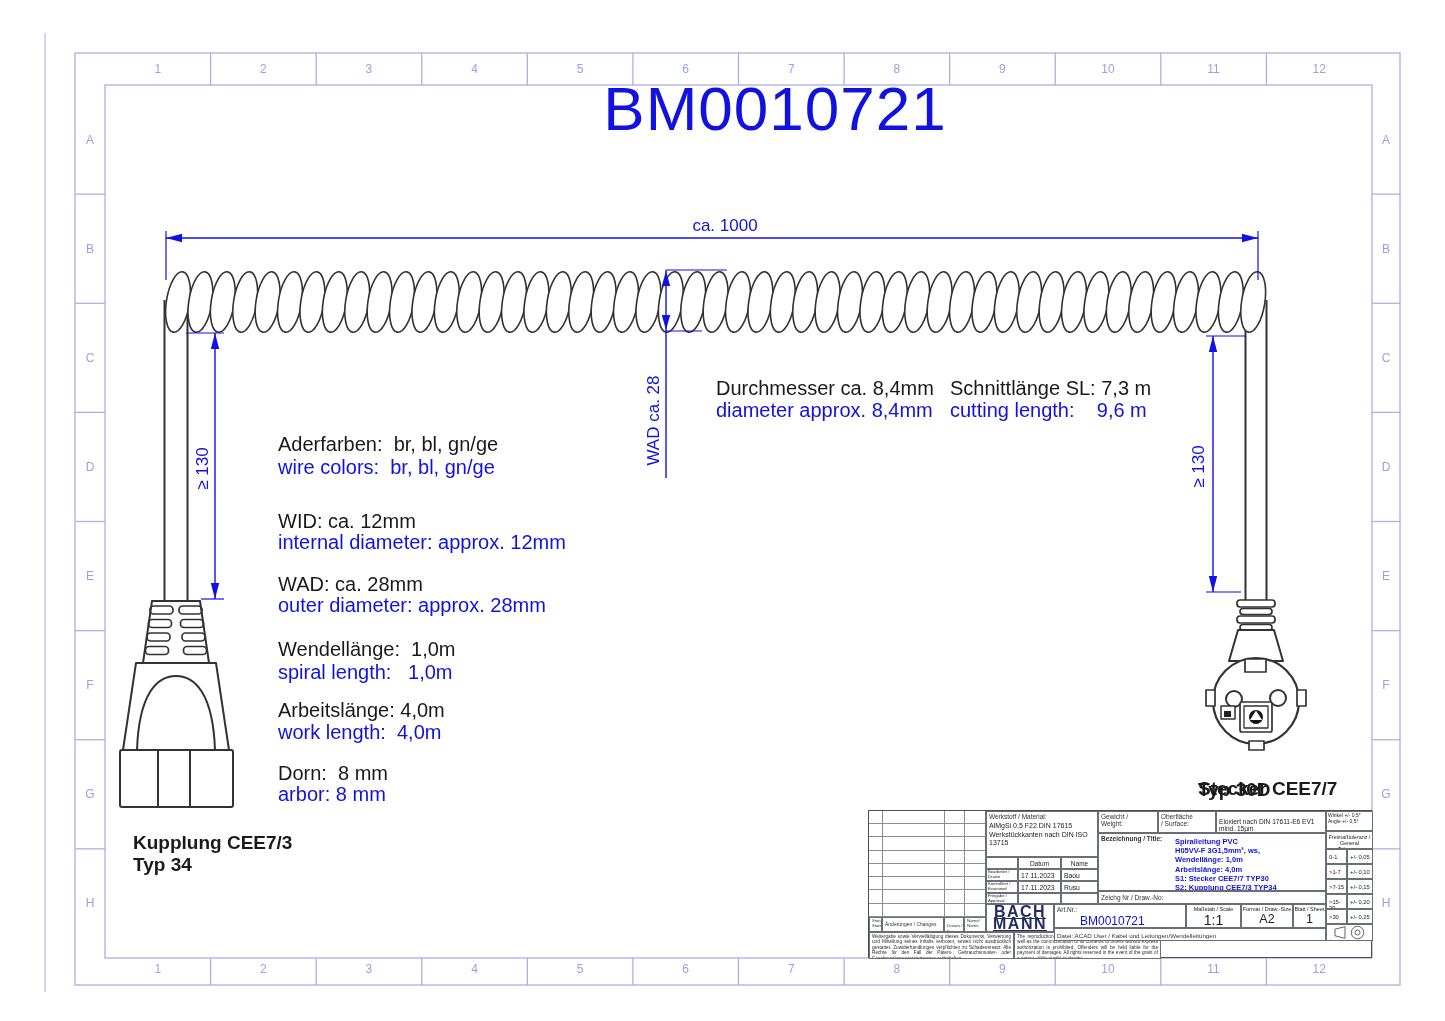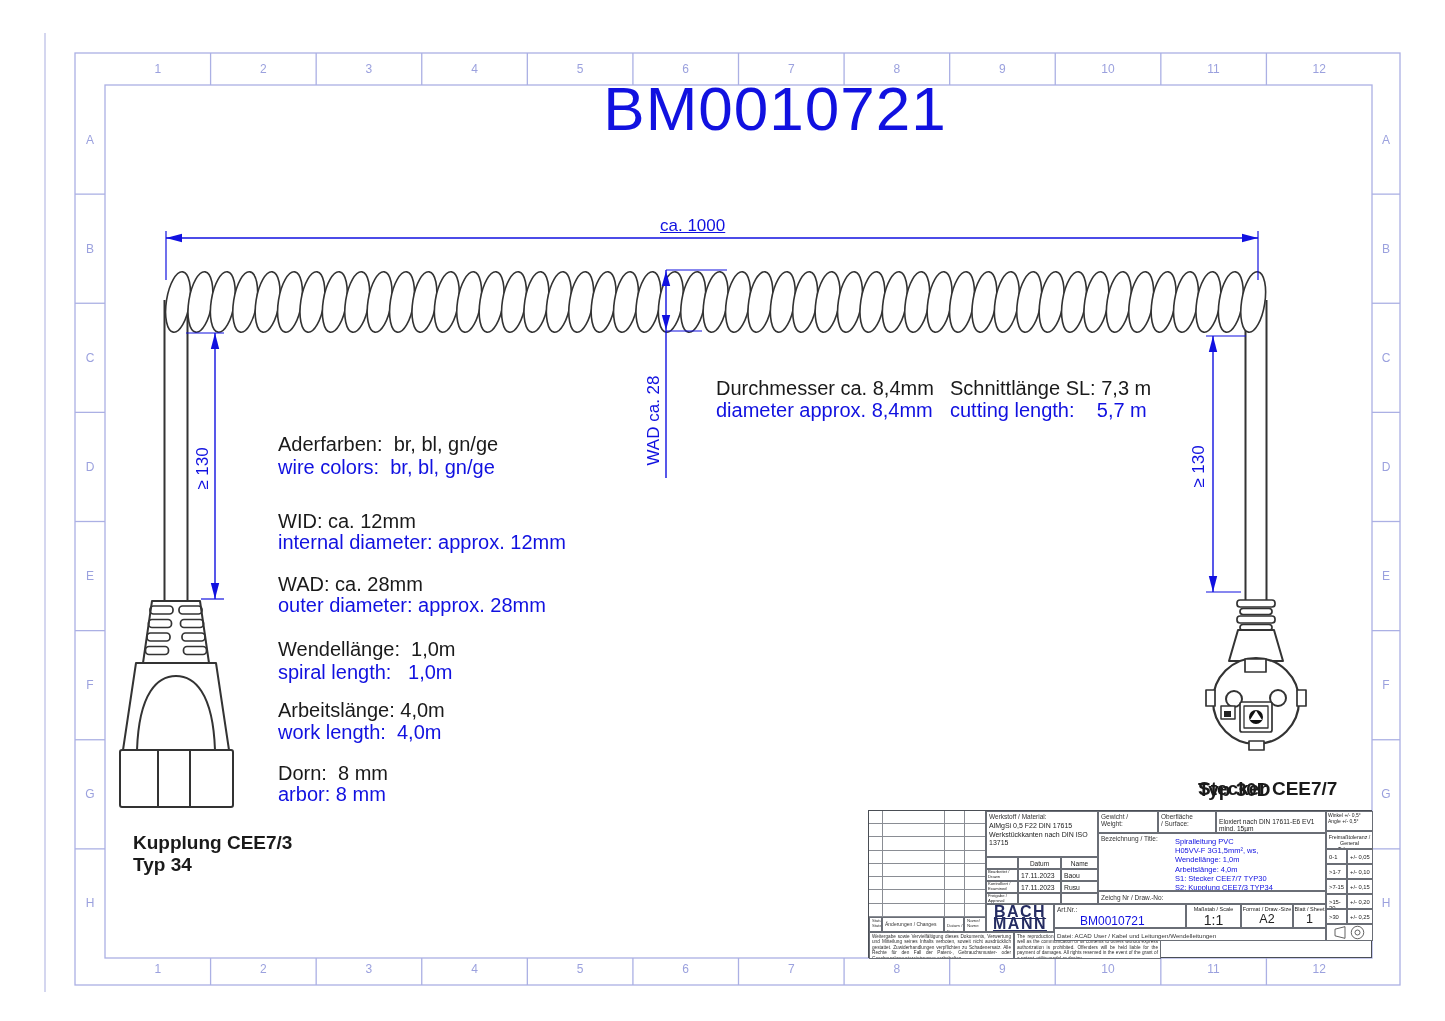--- a/index.html
+++ b/index.html
@@ -264,21 +264,21 @@
       <span>C</span>
       <span>D</span>
       <span>E</span>
       <span>F</span>
       <span>G</span>
       <span>H</span>
   </div>
 
   <div class="txt big-title" style="left:475px;top:98px;width:600px;">BM0010721</div>
 
-  <div class="txt dimlabel" style="left:660px;top:215px;width:130px;text-decoration:underline;">ca. 1000</div>
+  <div class="txt dimlabel" style="left:660px;top:215px;width:130px;text-align:center;">ca. 1000</div>
 
   <div class="txt dimlabel rot" style="left:172px;top:458px;width:60px;">≥ 130</div>
   <div class="txt dimlabel rot" style="left:1168px;top:456px;width:60px;">≥ 130</div>
   <div class="txt dimlabel rot" style="left:588px;top:410px;width:130px;">WAD ca. 28</div>
 
   <div class="txt ws-pre" style="left:278px;top:434px;">Aderfarben:  br, bl, gn/ge</div>
   <div class="txt ws-pre blue" style="left:278px;top:457px;">wire colors:  br, bl, gn/ge</div>
   <div class="txt ws-pre" style="left:278px;top:511px;">WID: ca. 12mm</div>
   <div class="txt ws-pre blue" style="left:278px;top:532px;">internal diameter: approx. 12mm</div>
   <div class="txt ws-pre" style="left:278px;top:574px;">WAD: ca. 28mm</div>
@@ -286,21 +286,21 @@
   <div class="txt ws-pre" style="left:278px;top:639px;">Wendellänge:  1,0m</div>
   <div class="txt ws-pre blue" style="left:278px;top:662px;">spiral length:   1,0m</div>
   <div class="txt ws-pre" style="left:278px;top:700px;">Arbeitslänge: 4,0m</div>
   <div class="txt ws-pre blue" style="left:278px;top:722px;">work length:  4,0m</div>
   <div class="txt ws-pre" style="left:278px;top:763px;">Dorn:  8 mm</div>
   <div class="txt ws-pre blue" style="left:278px;top:784px;">arbor: 8 mm</div>
 
   <div class="txt ws-pre" style="left:716px;top:378px;">Durchmesser ca. 8,4mm</div>
   <div class="txt ws-pre blue" style="left:716px;top:400px;">diameter approx. 8,4mm</div>
   <div class="txt ws-pre" style="left:950px;top:378px;">Schnittlänge SL: 7,3 m</div>
-  <div class="txt ws-pre blue" style="left:950px;top:400px;">cutting length:    5,7 m</div>
+  <div class="txt ws-pre blue" style="left:950px;top:400px;">cutting length:    9,6 m</div>
 
   <div class="txt bold" style="left:133px;top:832px;font-size:19px;">Kupplung CEE7/3</div>
   <div class="txt bold" style="left:133px;top:854px;font-size:19px;">Typ 34</div>
   <div class="txt bold" style="left:1198px;top:778px;font-size:19px;">Stecker CEE7/7</div>
   <div class="txt bold" style="left:1198px;top:779px;font-size:19px;">Typ 30D</div>
 
   <div class="titleblock">
 
     <div class="cell revgrid" style="left:0;top:0;width:117px;height:106px;border:none;border-right:1px solid var(--tbline);">
       <div class="vline" style="left:13px;top:0;height:106px;"></div>
@@ -368,21 +368,21 @@
 Weight:</span>
     </div>
     <div class="cell" style="left:289px;top:0;width:58px;height:22px;">
       <span class="lbl ws-preline">Oberfläche
 / Surface:</span>
     </div>
     <div class="cell" style="left:347px;top:0;width:110px;height:22px;">
       <div style="position:absolute;left:2px;top:6px;font-size:6.6px;line-height:7px;">Eloxiert nach DIN 17611-E6 EV1 mind. 15µm</div>
     </div>
 
-    <div class="cell" style="left:229px;top:22px;width:228px;height:58px;">
+    <div class="cell" style="left:229px;top:22px;width:228px;height:58px;font-weight:bold;">
       <span class="lbl">Bezeichnung / Title:</span>
       <div class="ws-preline tb-blue" style="position:absolute;left:76px;top:3px;font-size:7.5px;line-height:9.2px;">Spiralleitung PVC
 H05VV-F 3G1,5mm², ws,
 Wendellänge: 1,0m
 Arbeitslänge: 4,0m
 S1: Stecker CEE7/7 TYP30
 S2: Kupplung CEE7/3 TYP34</div>
     </div>
 
     <div class="cell" style="left:229px;top:80px;width:228px;height:13px;">

